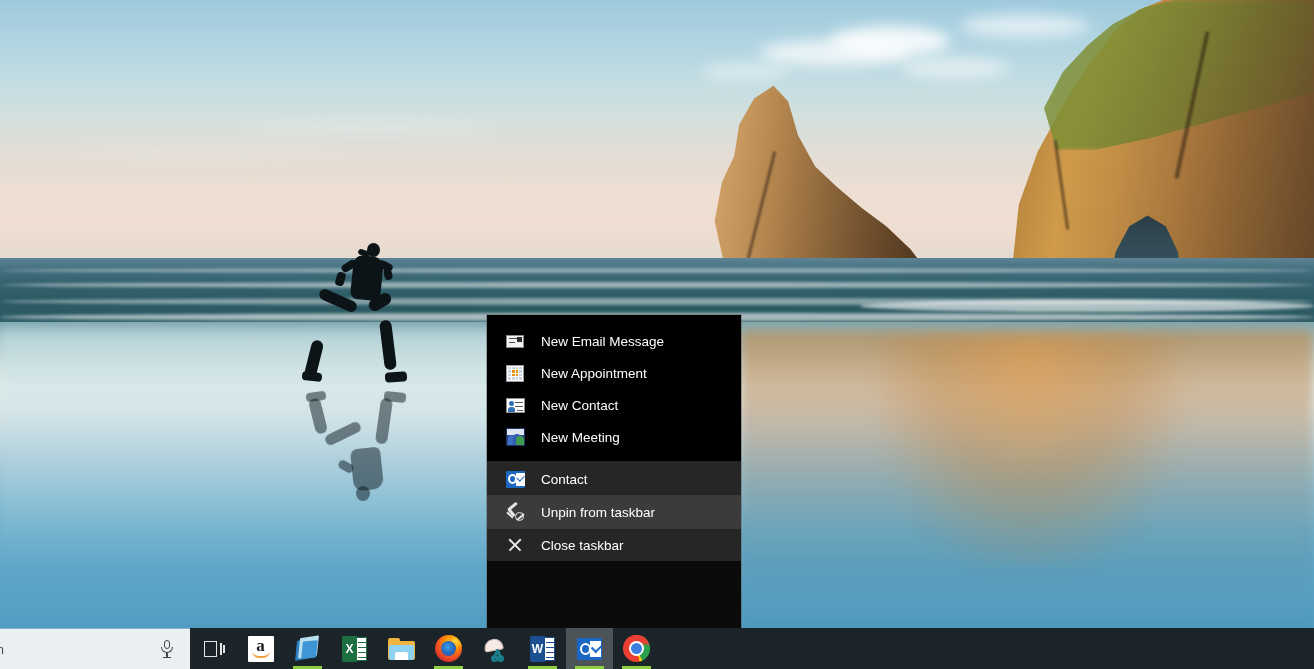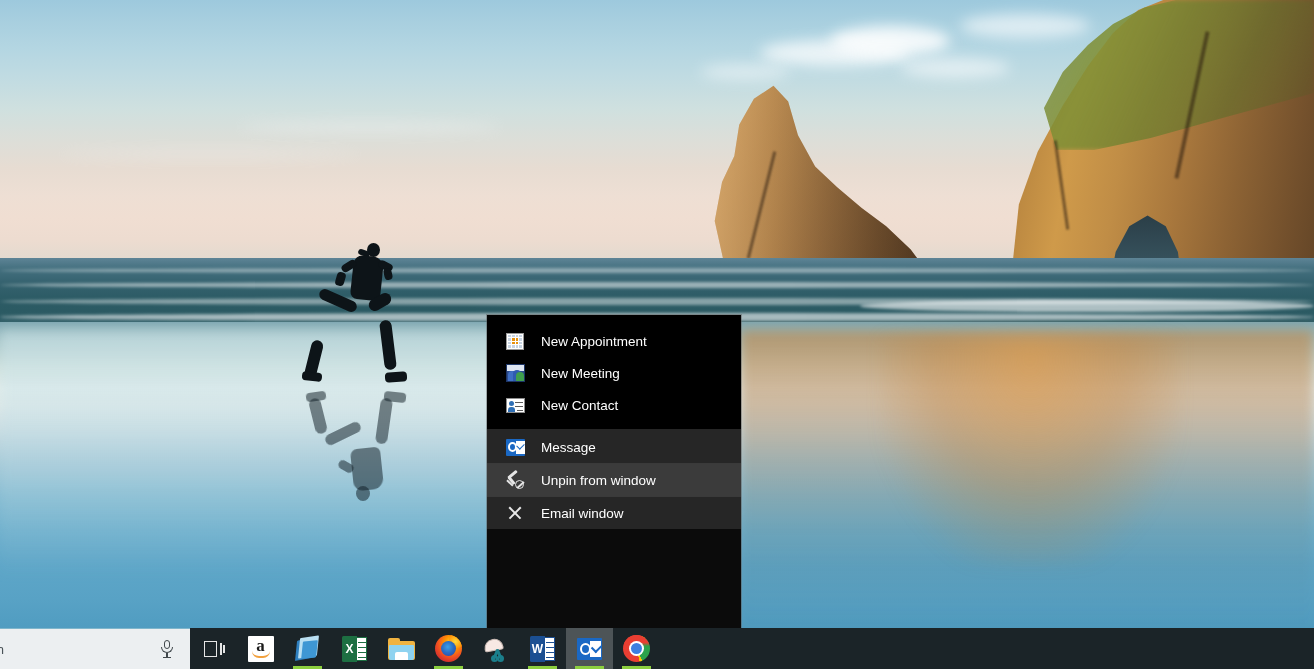--- a/index.html
+++ b/index.html
@@ -446,20 +446,28 @@
   <div class="runner-refl" style="left:384px; top:392px; width:22px; height:10px; border-radius:4px; transform:rotate(6deg);"></div>
   <div class="runner-refl" style="left:378px; top:398px; width:12px; height:46px; border-radius:6px; transform:rotate(8deg);"></div>
   <div class="runner-refl" style="left:352px; top:448px; width:30px; height:42px; border-radius:7px 6px 11px 9px; transform:rotate(-6deg);"></div>
   <div class="runner-refl" style="left:356px; top:486px; width:14px; height:15px; border-radius:50%;"></div>
   <div class="runner-refl" style="left:338px; top:462px; width:16px; height:9px; border-radius:5px; transform:rotate(30deg);"></div>
 
   <div id="jumplist">
 
     <div class="jl-tasks-section">
 
+      <div class="jl-item">
+        <span class="jl-icon">
+          <span class="ic-mail">
+              <span class="corner"></span>
+            </span>
+        </span>
+        <span class="jl-label">New Email Message</span>
+      </div>
 
       <div class="jl-item">
         <span class="jl-icon">
           <span class="ic-cal">
             <span></span>
               <span></span>
               <span></span>
               <span></span>
             <span></span>
               <span class="hi"></span>
@@ -469,81 +477,81 @@
               <span class="hi"></span>
               <span class="hi"></span>
               <span></span>
             <span></span>
               <span></span>
               <span></span>
               <span></span>
           </span>
         </span>
         <span class="jl-label">New Appointment</span>
-      </div>
-
-      <div class="jl-item">
-        <span class="jl-icon">
-          <span class="ic-meet">
-            <span class="top"></span>
-              <span class="p1"></span>
-              <span class="p2"></span>
-              <span class="p3"></span>
-          </span>
-        </span>
-        <span class="jl-label">New Meeting</span>
       </div>
 
       <div class="jl-item">
         <span class="jl-icon">
           <span class="ic-contact">
             <span class="head"></span>
               <span class="body"></span>
             <span class="l1"></span>
               <span class="l2"></span>
               <span class="l3"></span>
           </span>
         </span>
         <span class="jl-label">New Contact</span>
       </div>
 
+      <div class="jl-item">
+        <span class="jl-icon">
+          <span class="ic-meet">
+            <span class="top"></span>
+              <span class="p1"></span>
+              <span class="p2"></span>
+              <span class="p3"></span>
+          </span>
+        </span>
+        <span class="jl-label">New Meeting</span>
+      </div>
+
     </div>
 
     <div class="jl-bottom-section">
       <div class="jl-item jl-item-bottom">
         <span class="jl-icon">
           <span class="ic-outlook">
               <span class="o"></span>
               <span class="env"></span>
             </span>
         </span>
-        <span class="jl-label">Message</span>
+        <span class="jl-label">Contact</span>
       </div>
 
       <div class="jl-divider"></div>
 
       <div class="jl-item jl-item-bottom jl-item-highlight">
         <span class="jl-icon">
           <span class="ic-unpin">
             <span class="pin"></span>
               <span class="pin2"></span>
               <span class="stem"></span>
               <span class="ban"></span>
           </span>
         </span>
-        <span class="jl-label">Unpin from window</span>
+        <span class="jl-label">Unpin from taskbar</span>
       </div>
 
       <div class="jl-divider"></div>
 
       <div class="jl-item jl-item-bottom">
         <span class="jl-icon">
           <span class="ic-close"></span>
         </span>
-        <span class="jl-label">Email window</span>
+        <span class="jl-label">Close taskbar</span>
       </div>
     </div>
   </div>
 
   <div id="taskbar">
 
     <div id="searchbox">
       <span class="sb-text">rch</span>
       <span class="mic">
         <span class="cap"></span>

